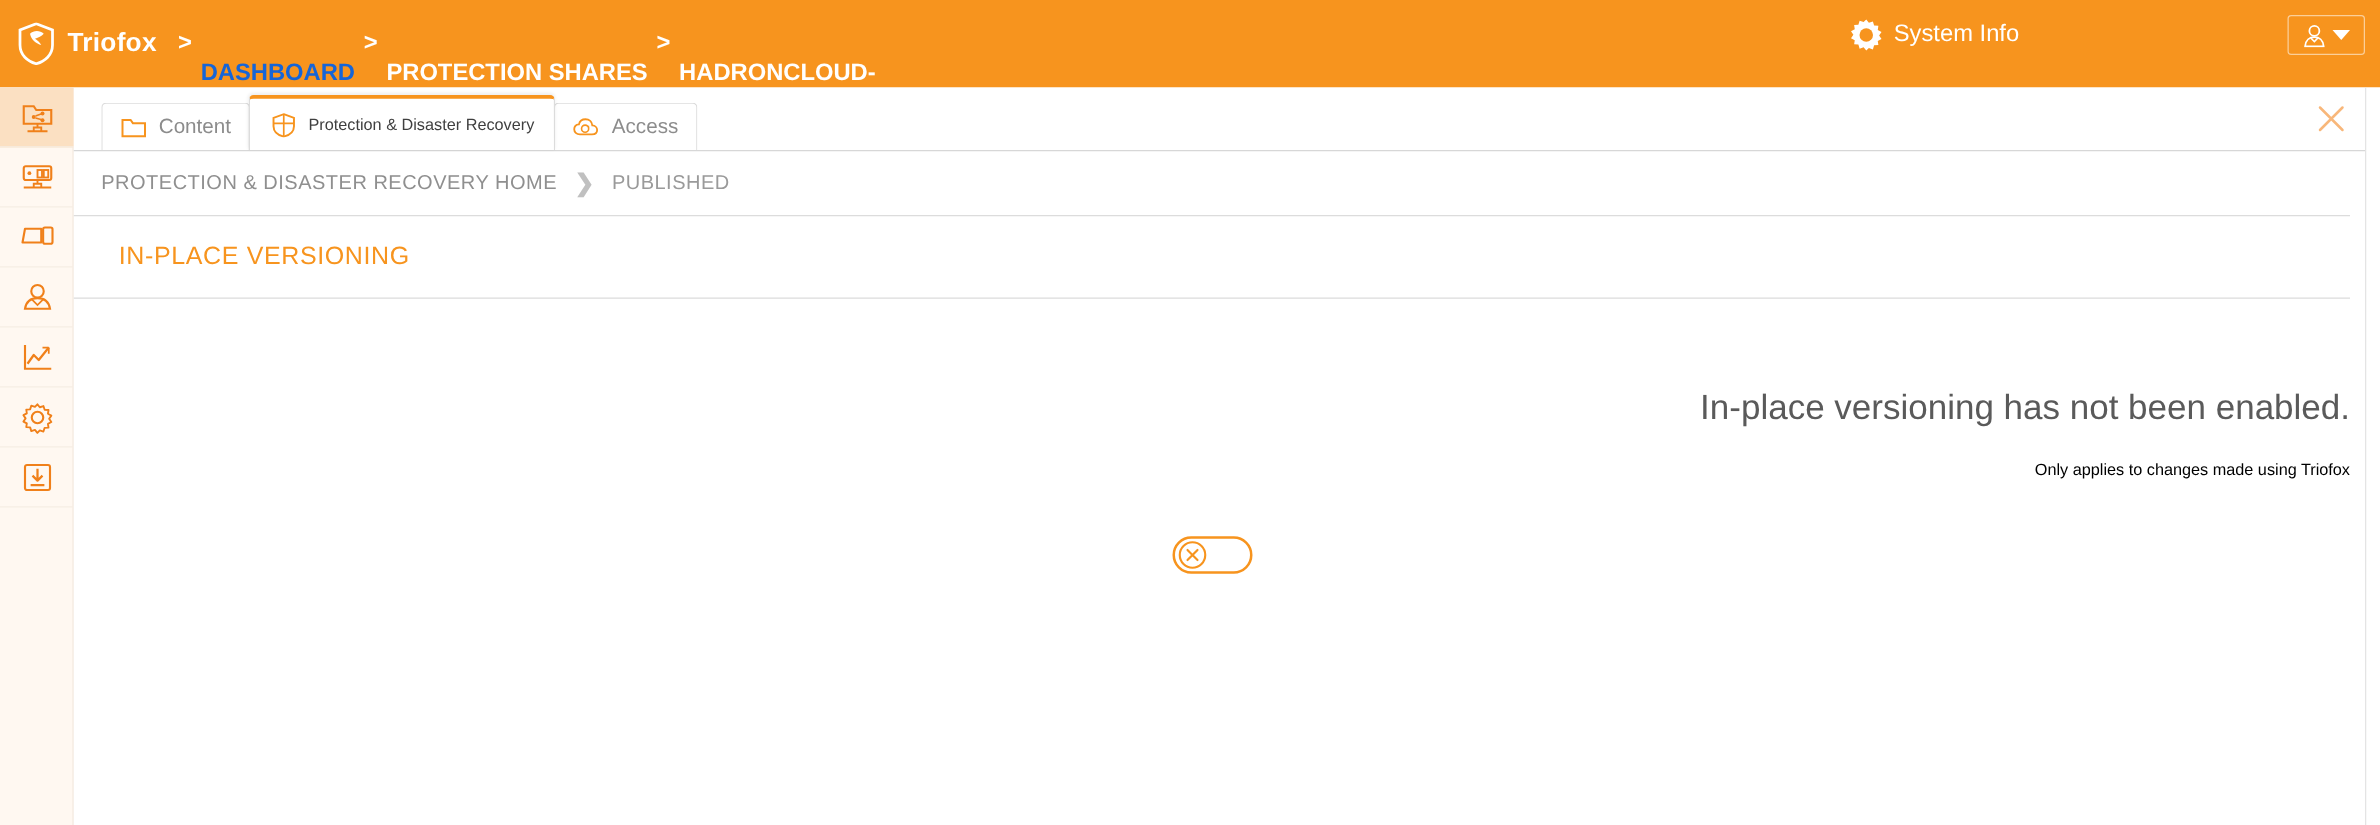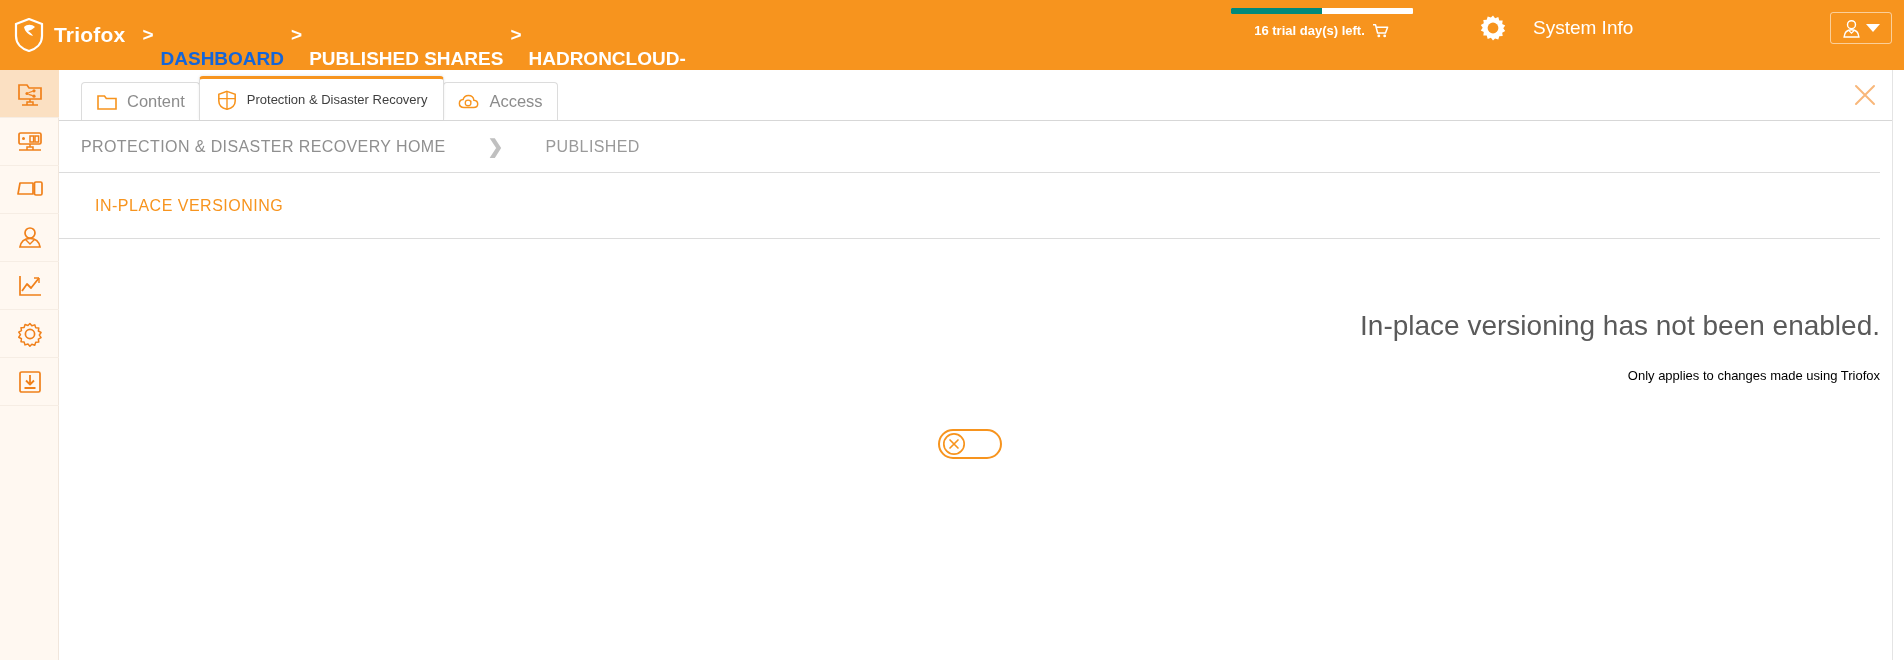--- a/index.html
+++ b/index.html
@@ -51,21 +51,21 @@
   .trial-text-row {
     display: flex; align-items: center; gap: 7px;
     margin-top: 9px;
   }
   .trial-text { color: #ffffff; font-size: 13px; font-weight: bold; }
   .cart-icon { width: 17px; height: 15px; }
 
   
   .sysinfo {
     position: absolute; left: 1480px; top: 15px;
-    display: flex; align-items: center; gap: 27px;
+    display: flex; align-items: center; gap: 9px;
   }
   .gear-icon { width: 26px; height: 26px; }
   .sysinfo-label { color: #ffffff; font-size: 19px; }
 
   
   .usermenu {
     position: absolute; right: 12px; top: 12px;
     width: 62px; height: 32px;
     border: 1px solid rgba(255,255,255,.55);
     border-radius: 3px;
@@ -141,39 +141,38 @@
     width: 26px; height: 26px;
   }
 
   
   .crumbrow {
     height: 52px;
     display: flex; align-items: center;
     padding-left: 22px;
     border-bottom: 1px solid #dcdcdc;
     margin: 0 12px 0 0;
-    gap: 28px;
   }
   .crumb2 { color: #8f8f8f; font-size: 16px; letter-spacing: .4px; }
   .crumb2.cur { color: #9a9a9a; }
   .crumb2-sep {
     color: #c0c0c0; font-size: 19px; font-weight: bold;
     margin: 0 14px;
   }
 
   
   .sectionrow {
     height: 66px;
     display: flex; align-items: center;
     padding-left: 36px;
     border-bottom: 1px solid #dcdcdc;
     margin-right: 12px;
   }
   .section-title {
-    color: #f7941e; font-size: 16px; letter-spacing: .5px;
+    color: #f7941e; font-size: 20px; letter-spacing: .5px;
   }
 
   
   .center-zone {
     position: absolute; left: 0; top: 240px;
     width: 1821px; text-align: right;
   }
   .big-msg {
     color: #5a5a5a; font-size: 28px; font-weight: normal;
   }
@@ -203,38 +202,25 @@
       <path d="M15 1 L28 6 V18 C28 26 22 31 15 33 C8 31 2 26 2 18 V6 Z" fill="none" stroke="#ffffff" stroke-width="2.2"></path>
       <path d="M10 9 C13 6 18 6 21 9 C19 11 17 12 14 13 C16 14 18 16 19 18 C15 17 11 14 10 9 Z" fill="#ffffff"></path>
     </svg>
     <span class="brand-name">Triofox</span>
   </div>
 
   <div class="crumbs">
     <span class="crumb-sep">&gt;</span>
     <span class="crumb link">DASHBOARD</span>
     <span class="crumb-sep">&gt;</span>
-    <span class="crumb">PUBLISHED SHARES</span>
+    <span class="crumb">PROTECTION SHARES</span>
     <span class="crumb-sep">&gt;</span>
     <span class="crumb">HADRONCLOUD-</span>
   </div>
 
-  <div class="trial-block">
-    <div class="trial-bar">
-      <div class="trial-bar-fill" style="width: 50%;"></div>
-    </div>
-    <div class="trial-text-row">
-      <span class="trial-text">16 trial day(s) left.</span>
-      <svg class="cart-icon" viewBox="0 0 20 18">
-        <path d="M1 2 H4 L6.5 12 H16 L18.5 5 H5.3" fill="none" stroke="#ffffff" stroke-width="1.8" stroke-linejoin="round"></path>
-        <circle cx="8" cy="15.5" r="1.7" fill="#ffffff"></circle>
-        <circle cx="15" cy="15.5" r="1.7" fill="#ffffff"></circle>
-      </svg>
-    </div>
-  </div>
 
   <div class="sysinfo">
     <svg class="gear-icon" viewBox="0 0 26 26">
       <path fill="#ffffff" d="M13 0.6 l2.1 2.6 3.2-1.1 1 3.3 3.4 .2-.5 3.3 3 1.6-1.9 2.8 1.9 2.8-3 1.6 .5 3.3-3.4 .2-1 3.3-3.2-1.1L13 25.4l-2.1-2.6-3.2 1.1-1-3.3-3.4-.2 .5-3.3-3-1.6 1.9-2.8L.8 9.9l3-1.6-.5-3.3 3.4-.2 1-3.3 3.2 1.1z"></path>
       <circle cx="13" cy="13" r="5.4" fill="#f7941e"></circle>
     </svg>
     <span class="sysinfo-label">System Info</span>
   </div>
 
   <div class="usermenu">

